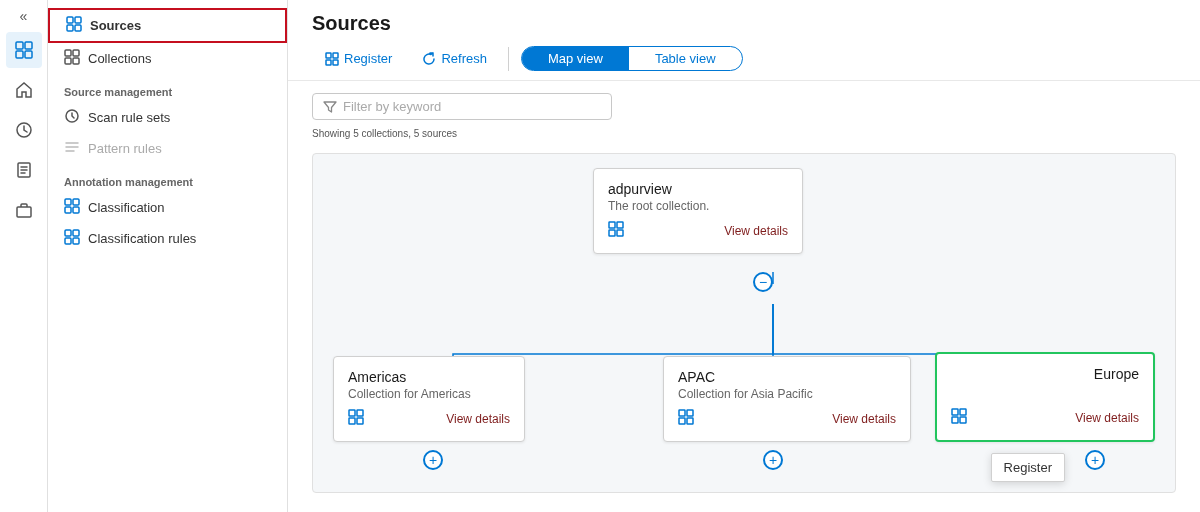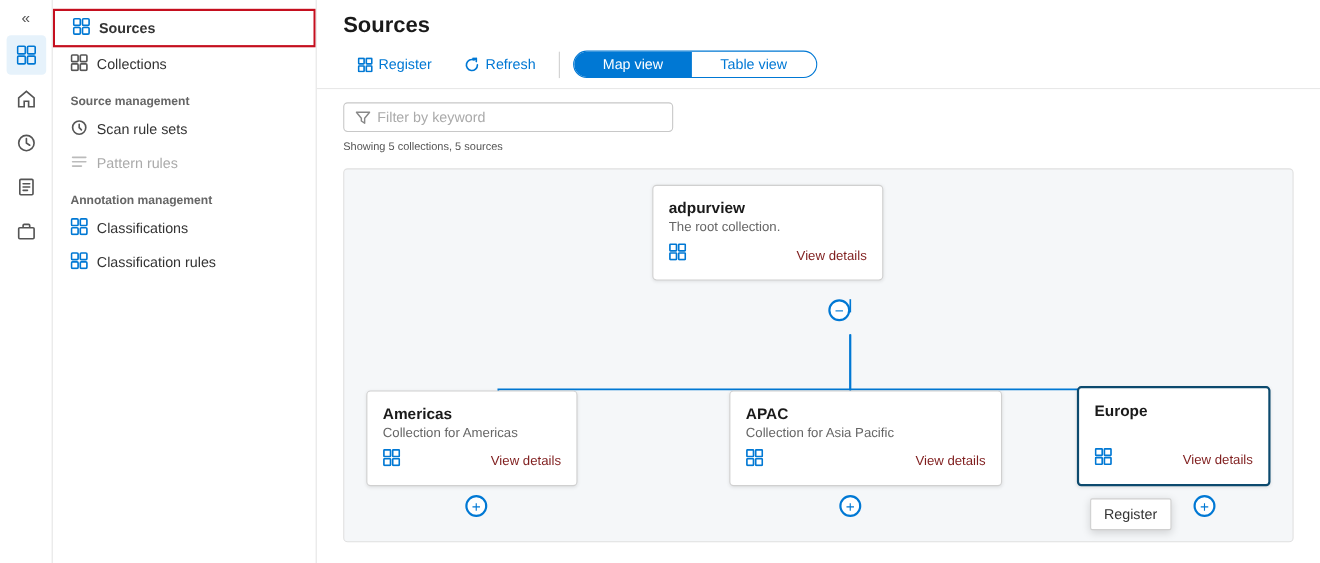--- a/index.html
+++ b/index.html
@@ -162,21 +162,21 @@
     .collection-card {
       position: absolute;
       background: #fff;
       border: 1px solid #d0d0d0;
       border-radius: 4px;
       padding: 12px 14px;
       box-shadow: 0 1px 3px rgba(0,0,0,0.08);
     }
     .card-title {
       font-size: 14px;
-      font-weight: 700;
+      font-weight: 400;
       color: #1a1a1a;
       margin-bottom: 2px;
     }
     .card-desc {
       font-size: 12px;
       color: #666;
       margin-bottom: 8px;
     }
     .card-footer {
       display: flex;
@@ -331,21 +331,21 @@
 
   <div class="sidebar-item">
     <span class="item-icon">
       <svg width="16" height="16" viewBox="0 0 16 16" fill="none">
         <rect x="1" y="1" width="6" height="6" rx="1" stroke="#0078d4" stroke-width="1.5" fill="none"></rect>
         <rect x="9" y="1" width="6" height="6" rx="1" stroke="#0078d4" stroke-width="1.5" fill="none"></rect>
         <rect x="1" y="9" width="6" height="6" rx="1" stroke="#0078d4" stroke-width="1.5" fill="none"></rect>
         <rect x="9" y="9" width="6" height="6" rx="1" stroke="#0078d4" stroke-width="1.5" fill="none"></rect>
       </svg>
     </span>
-    <span>Classifications</span>
+    <span>Classification</span>
   </div>
   <div class="sidebar-item">
     <span class="item-icon">
       <svg width="16" height="16" viewBox="0 0 16 16" fill="none">
         <rect x="1" y="1" width="6" height="6" rx="1" stroke="#0078d4" stroke-width="1.5" fill="none"></rect>
         <rect x="9" y="1" width="6" height="6" rx="1" stroke="#0078d4" stroke-width="1.5" fill="none"></rect>
         <rect x="1" y="9" width="6" height="6" rx="1" stroke="#0078d4" stroke-width="1.5" fill="none"></rect>
         <rect x="9" y="9" width="6" height="6" rx="1" stroke="#0078d4" stroke-width="1.5" fill="none"></rect>
       </svg>
     </span>
@@ -455,21 +455,21 @@
               <rect x="1" y="9" width="6" height="6" rx="0.5" stroke="#0078d4" stroke-width="1.5" fill="none"></rect>
               <rect x="9" y="9" width="6" height="6" rx="0.5" stroke="#0078d4" stroke-width="1.5" fill="none"></rect>
             </svg>
           </span>
           <a class="view-details-link">View details</a>
         </div>
       </div>
 
       <div class="node-circle" style="bottom:22px; left:450px;">+</div>
 
-      <div class="collection-card" style="bottom:50px; right:20px; width:176px; border: 2px solid #0c4a6e;">
+      <div class="collection-card" style="bottom:50px; right:20px; width:220px; border: 2px solid #22c55e; text-align: right;">
         <div class="card-title">Europe</div>
         <div class="card-desc" style="min-height:16px;"></div>
         <div class="card-footer">
           <span class="card-icon">
             <svg width="16" height="16" viewBox="0 0 16 16" fill="none">
               <rect x="1" y="1" width="6" height="6" rx="0.5" stroke="#0078d4" stroke-width="1.5" fill="none"></rect>
               <rect x="9" y="1" width="6" height="6" rx="0.5" stroke="#0078d4" stroke-width="1.5" fill="none"></rect>
               <rect x="1" y="9" width="6" height="6" rx="0.5" stroke="#0078d4" stroke-width="1.5" fill="none"></rect>
               <rect x="9" y="9" width="6" height="6" rx="0.5" stroke="#0078d4" stroke-width="1.5" fill="none"></rect>
             </svg>

